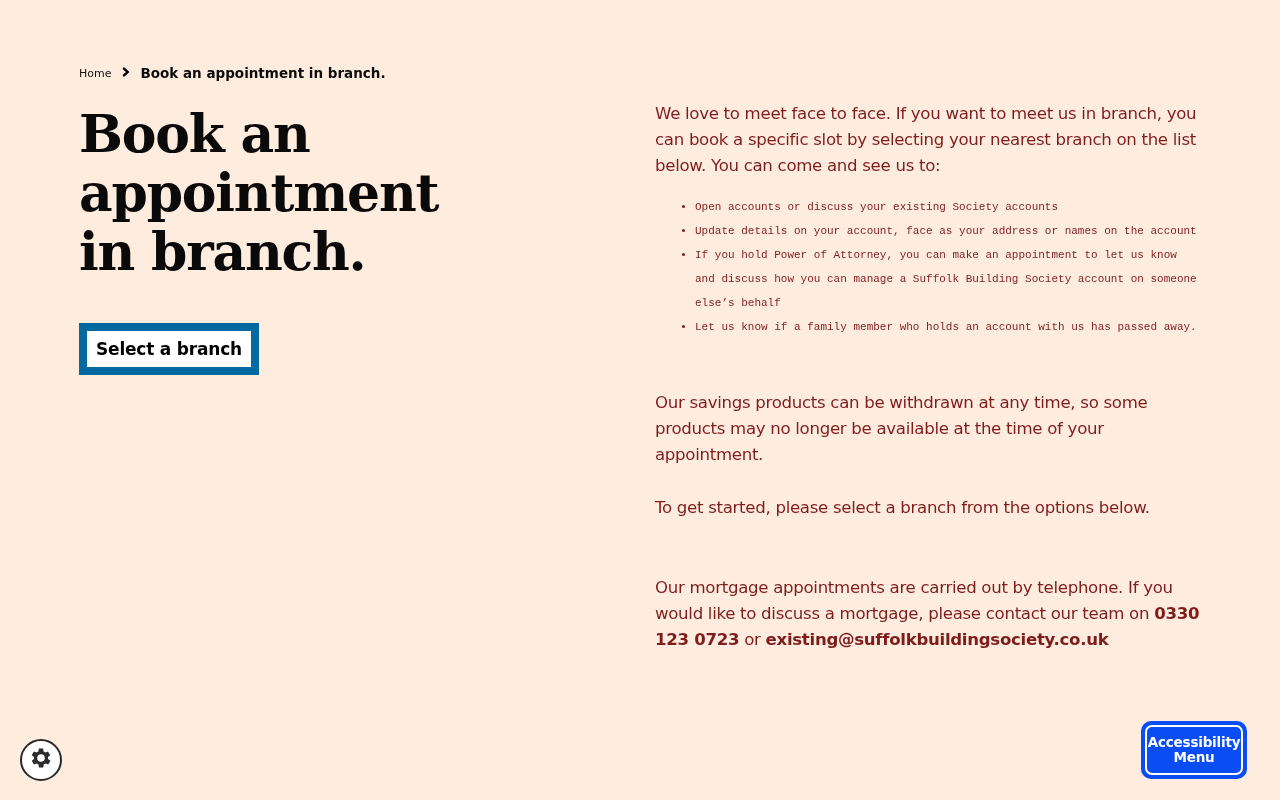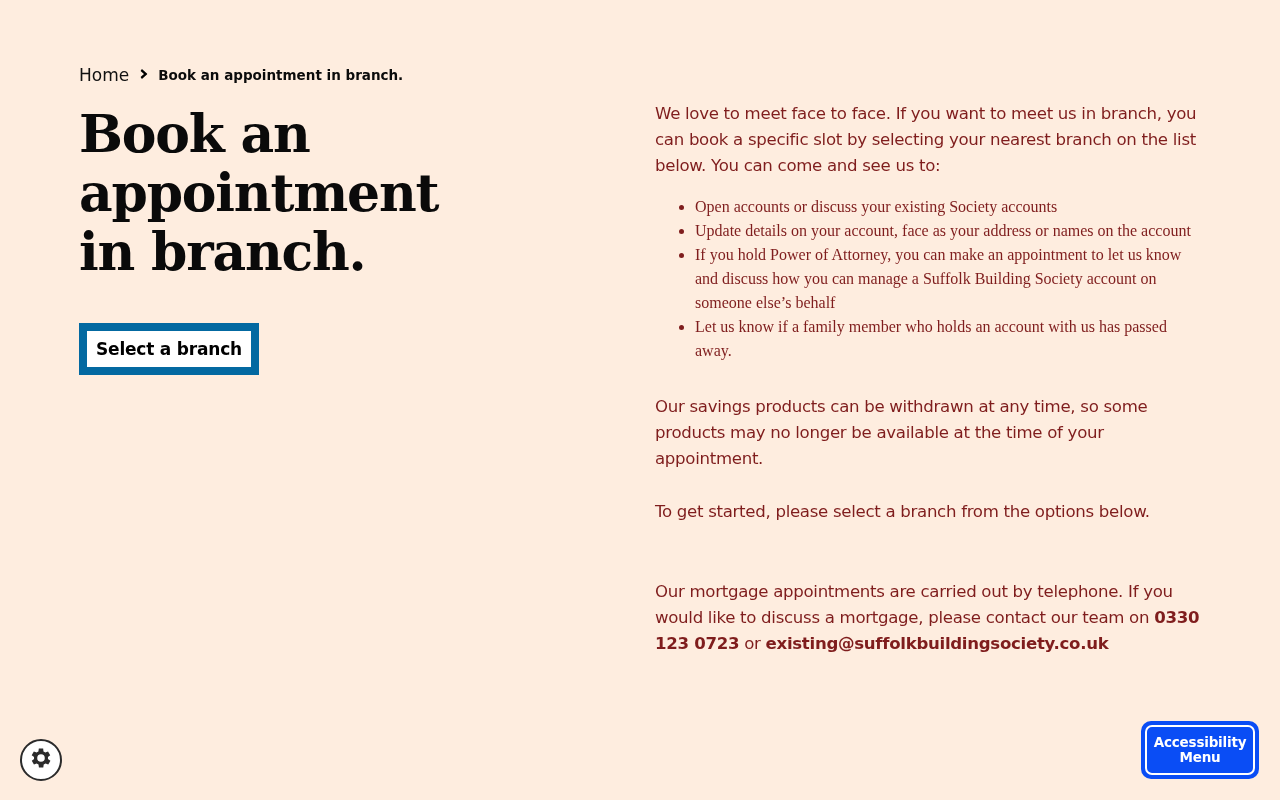--- a/index.html
+++ b/index.html
@@ -8,21 +8,21 @@
     background: #FEEDDF;
     color: #0b0b0b;
     font-family: "Liberation Sans", sans-serif;
     position: relative;
   }
   .breadcrumb {
     position: absolute; left: 79px; top: 65px;
     font-size: 14px; display: flex; align-items: center; gap: 0;
     font-family: "DejaVu Sans", sans-serif;
   }
-  .breadcrumb a { color: #111; text-decoration: none; font-size: 17px; }
+  .breadcrumb a { color: #111; text-decoration: none; font-size: 11px; }
   .breadcrumb .sep { margin: 0 10px; font-weight: 700; font-size: 12px; display:inline-block; transform: scaleX(0.9); }
   .breadcrumb .current { font-weight: 700; font-size: 13.5px; }
   h1.title {
     position: absolute; left: 79px; top: 104px; width: 420px;
     font-family: "DejaVu Serif", serif;
     font-size: 52px; line-height: 59px; font-weight: 700;
     letter-spacing: -1.2px; color: #0a0a0a;
   }
   .select-btn {
     position: absolute; left: 79px; top: 323px;
@@ -34,37 +34,37 @@
     cursor: pointer; letter-spacing: -0.2px;
   }
   .content {
     position: absolute; left: 655px; top: 101px; width: 545px;
     font-family: "DejaVu Sans", sans-serif;
     font-size: 16.6px; line-height: 26px; color: #7f1d1d;
     letter-spacing: -0.3px;
   }
   .content p { margin: 0; }
   .content ul {
-    margin: 16px 0 4px 40px;
-    font-family: Liberation Serif, serif;
-    font-size: 16px; line-height: 24px; letter-spacing: 0;
+    margin: 16px 0 24px 40px;
+    font-family: Liberation Mono, monospace;
+    font-size: 11px; line-height: 24px; letter-spacing: 0;
   }
   .content ul li { padding-left: 0; }
   .content .gap { height: 27px; }
   .content b { font-weight: 700; }
   .gear-btn {
     position: absolute; left: 20px; top: 739px;
     width: 42px; height: 42px; border-radius: 50%;
     background: #fff; border: 2px solid #2b2b2b;
     display: flex; align-items: center; justify-content: center;
     cursor: pointer;
   }
   .a11y-btn {
     position: absolute; left: 1141px; top: 721px;
-    width: 118px; height: 58px;
+    width: 106px; height: 58px;
     background: #0a4df5; border-radius: 10px;
     padding: 4px; cursor: pointer;
   }
   .a11y-inner {
     width: 100%; height: 100%;
     border: 2px solid #fff; border-radius: 7px;
     display: flex; flex-direction: column; align-items: center; justify-content: center;
     color: #fff; font-family: "DejaVu Sans", sans-serif;
     font-weight: 700; font-size: 13.5px; line-height: 15px; text-align: center;
     letter-spacing: -0.2px;

